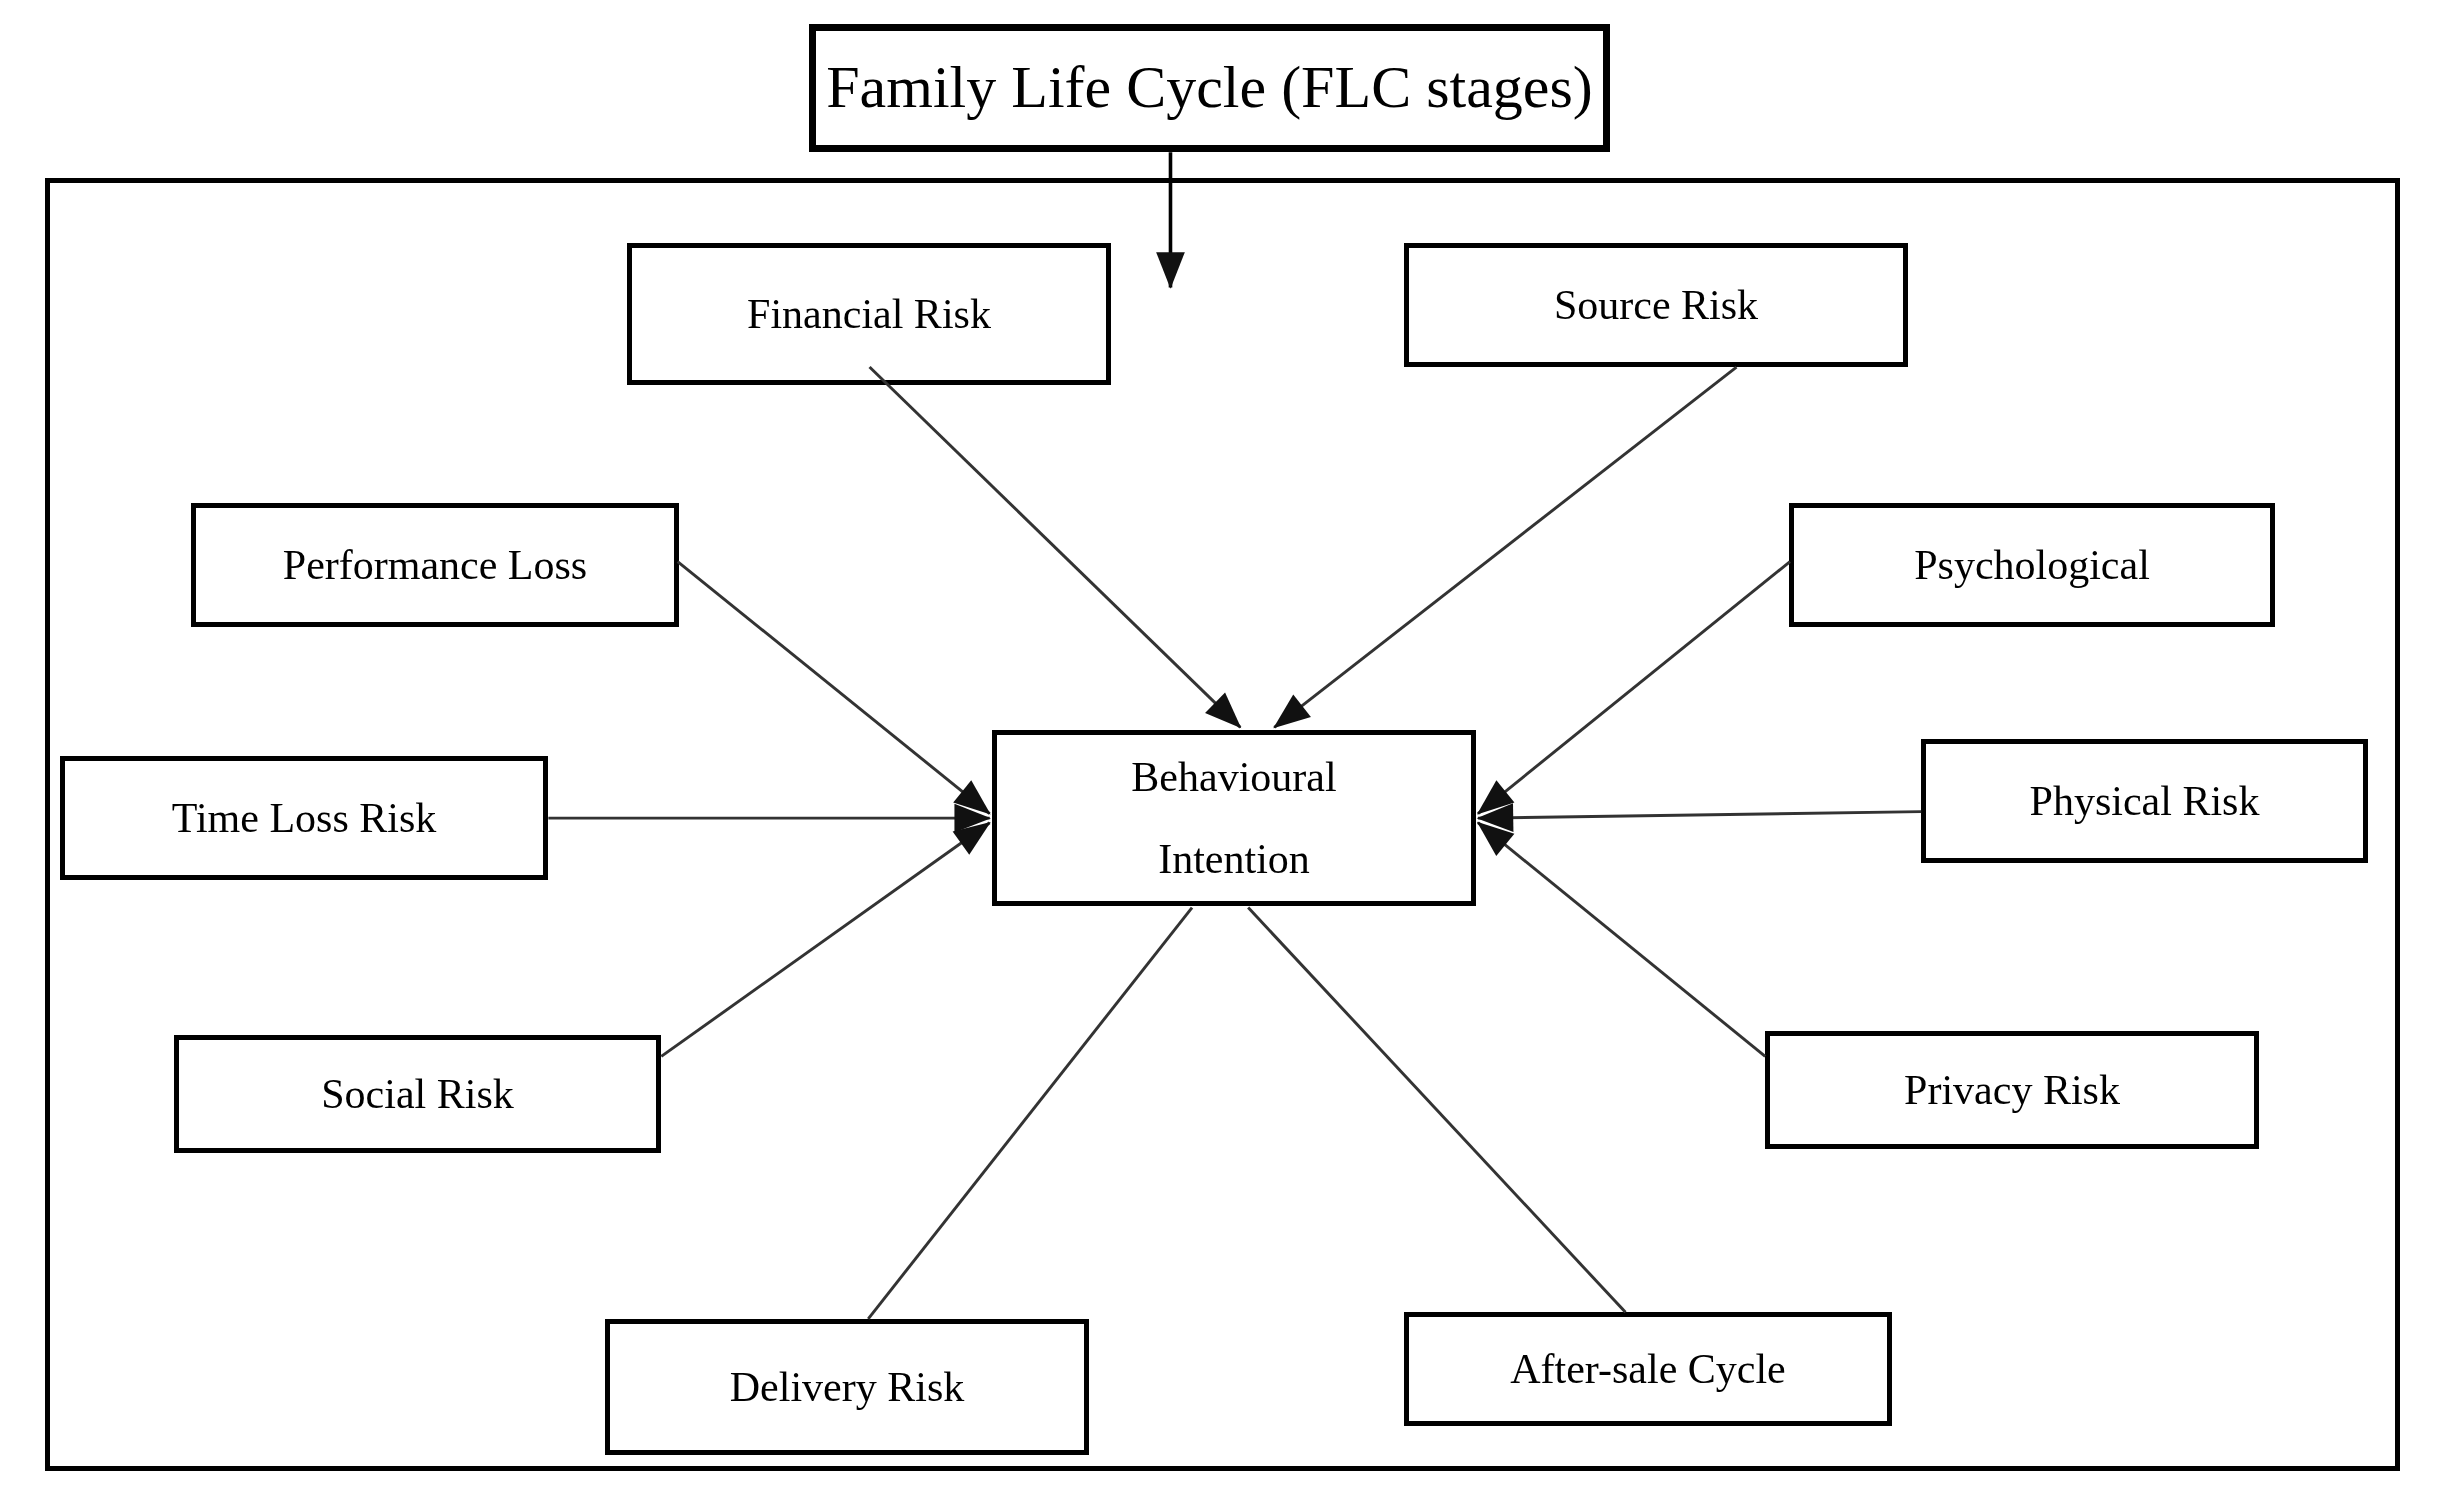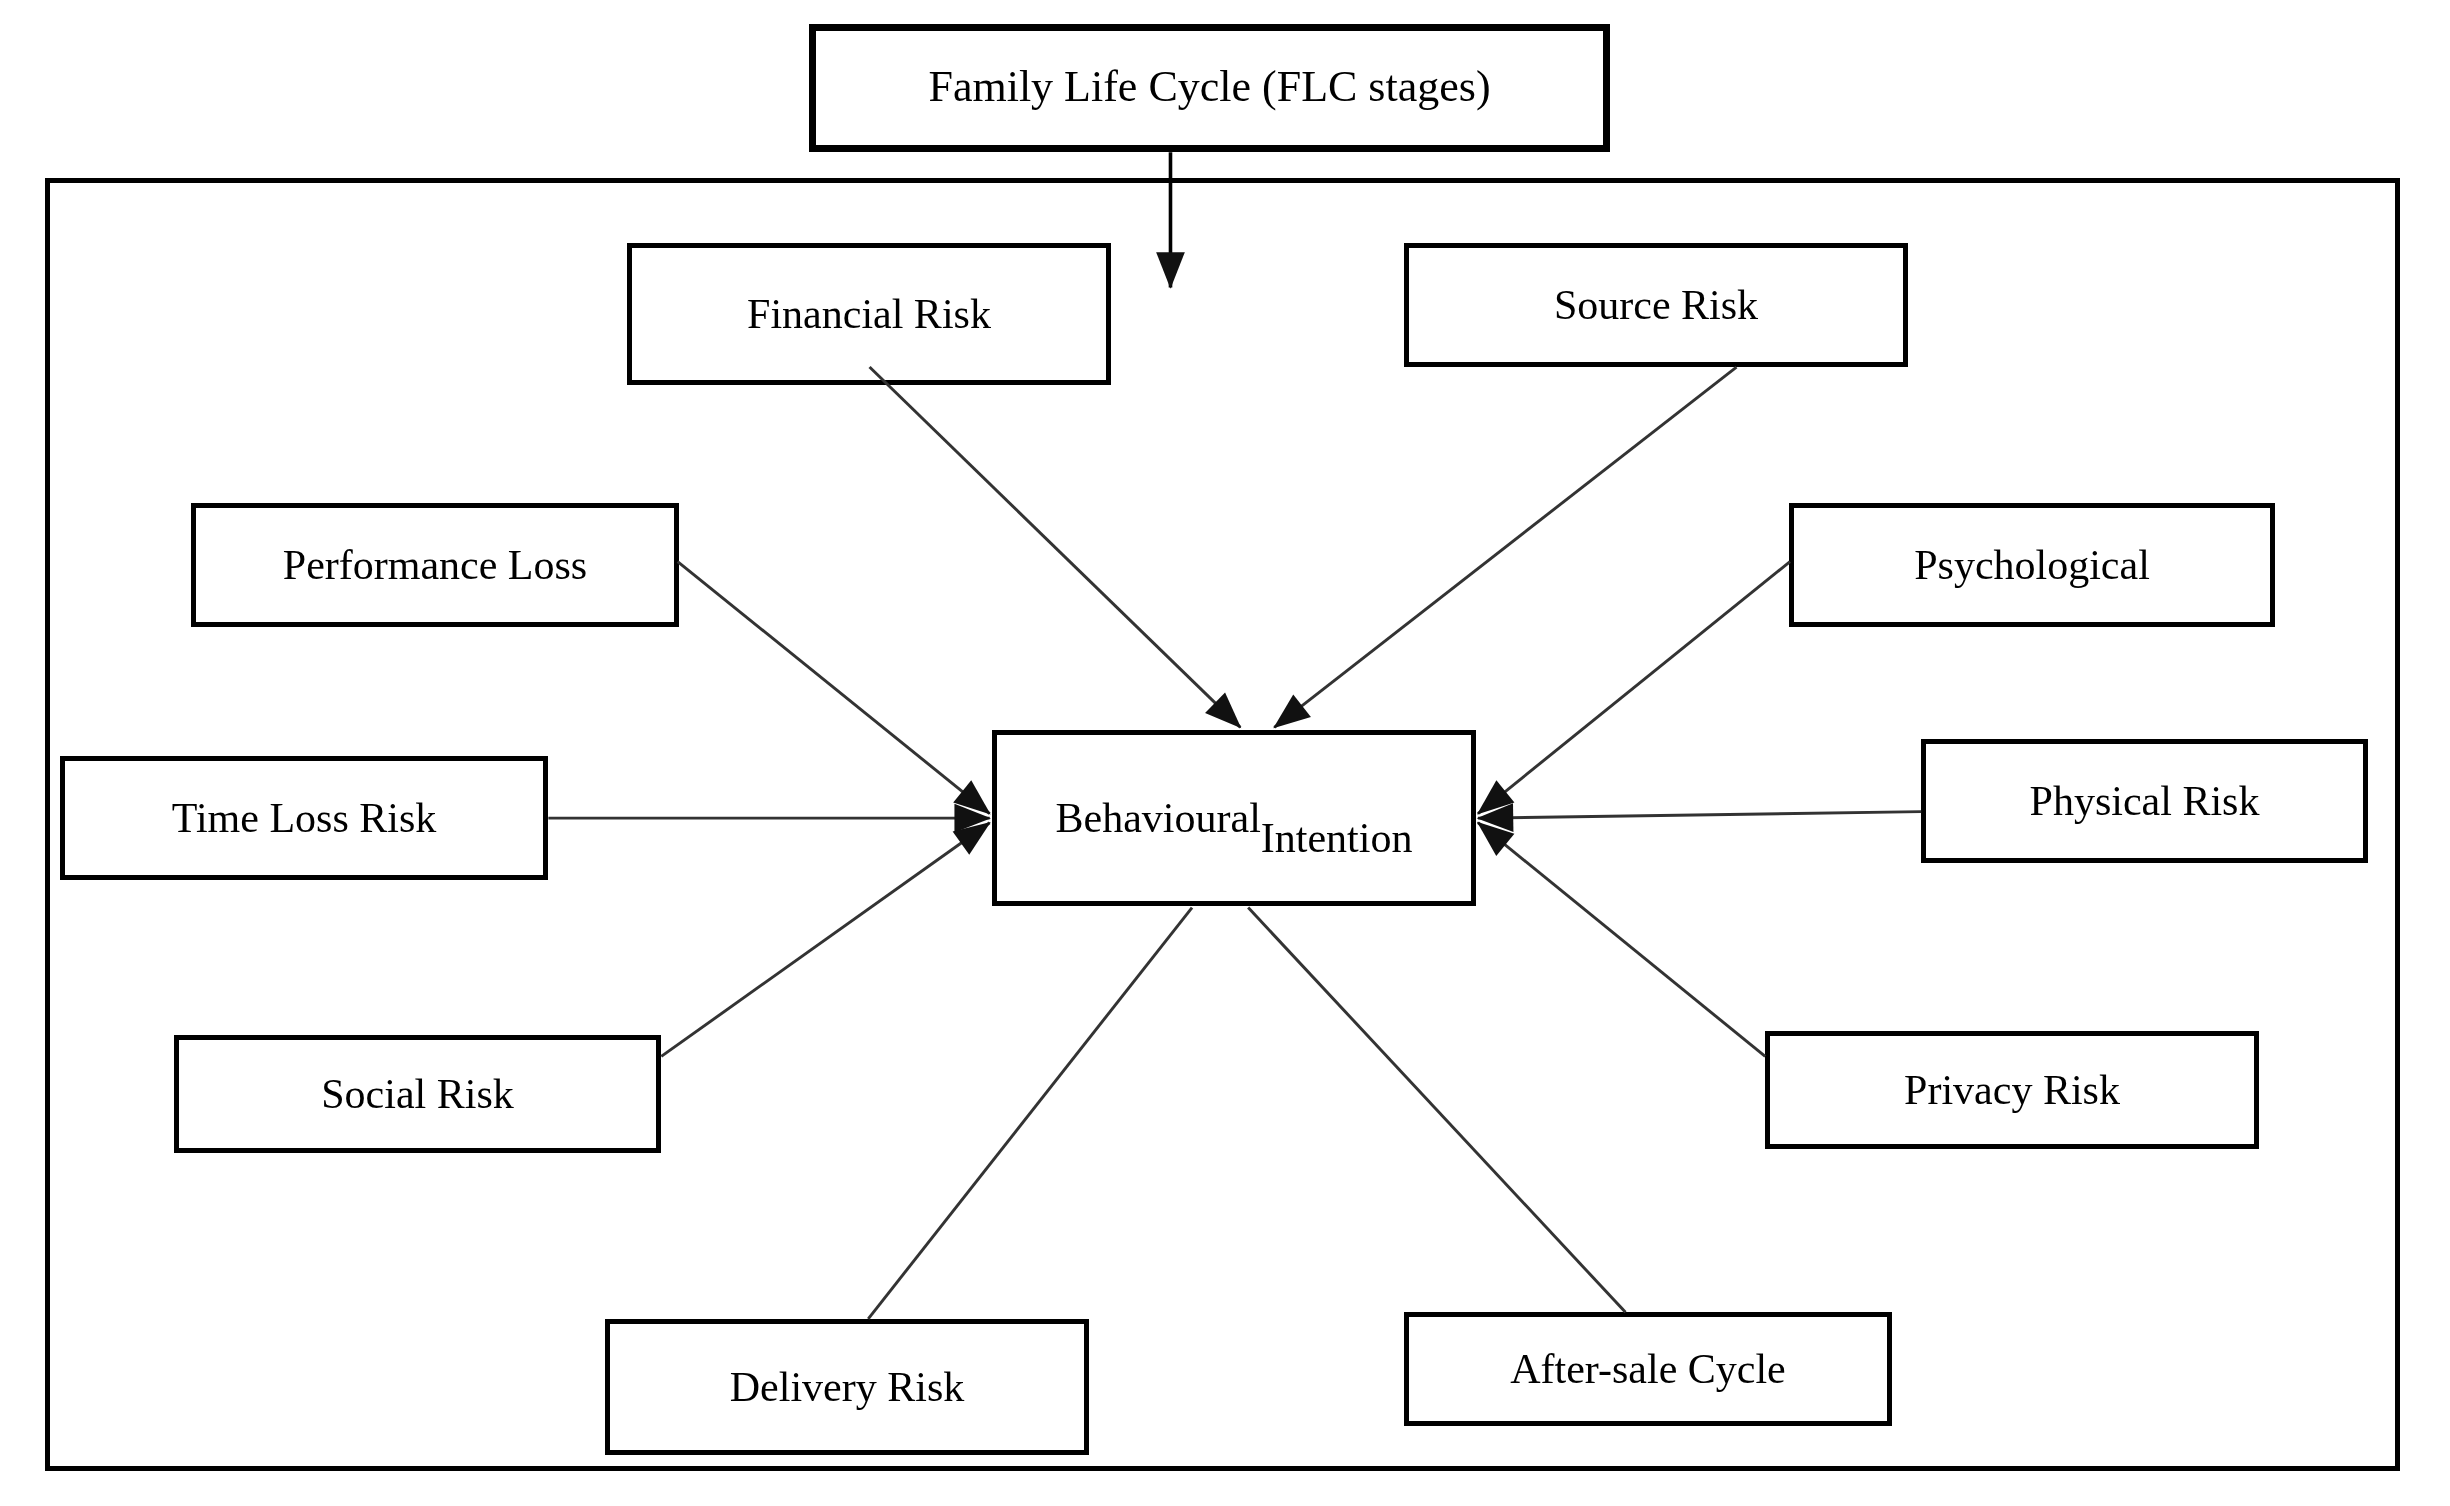--- a/index.html
+++ b/index.html
@@ -22,22 +22,22 @@
     position:absolute;
     background:#fff;
     border:5.2px solid var(--border-color,#000);
     box-sizing:border-box;
     display:flex;align-items:center;justify-content:center;
     text-align:center;
     font-size:42px;
     line-height:1.15;
     white-space:nowrap;
   }
-  .box.flc{border-width:7.8px;font-size:44px;}
-  .box.central{flex-direction:row;font-size:42px;}
+  .box.flc{border-width:7.8px;font-size:60px;}
+  .box.central{flex-direction:column;font-size:42px;}
   .central .bi-line{display:block;line-height:1.0;}
   .central .bi-line + .bi-line{margin-top:40px;}
   .wires{
     position:absolute;left:0;top:0;width:2450px;height:1507px;
     pointer-events:none;
   }
   .wire{
     stroke:var(--line-color,#333);
     stroke-width:4.5;
     fill:none;

